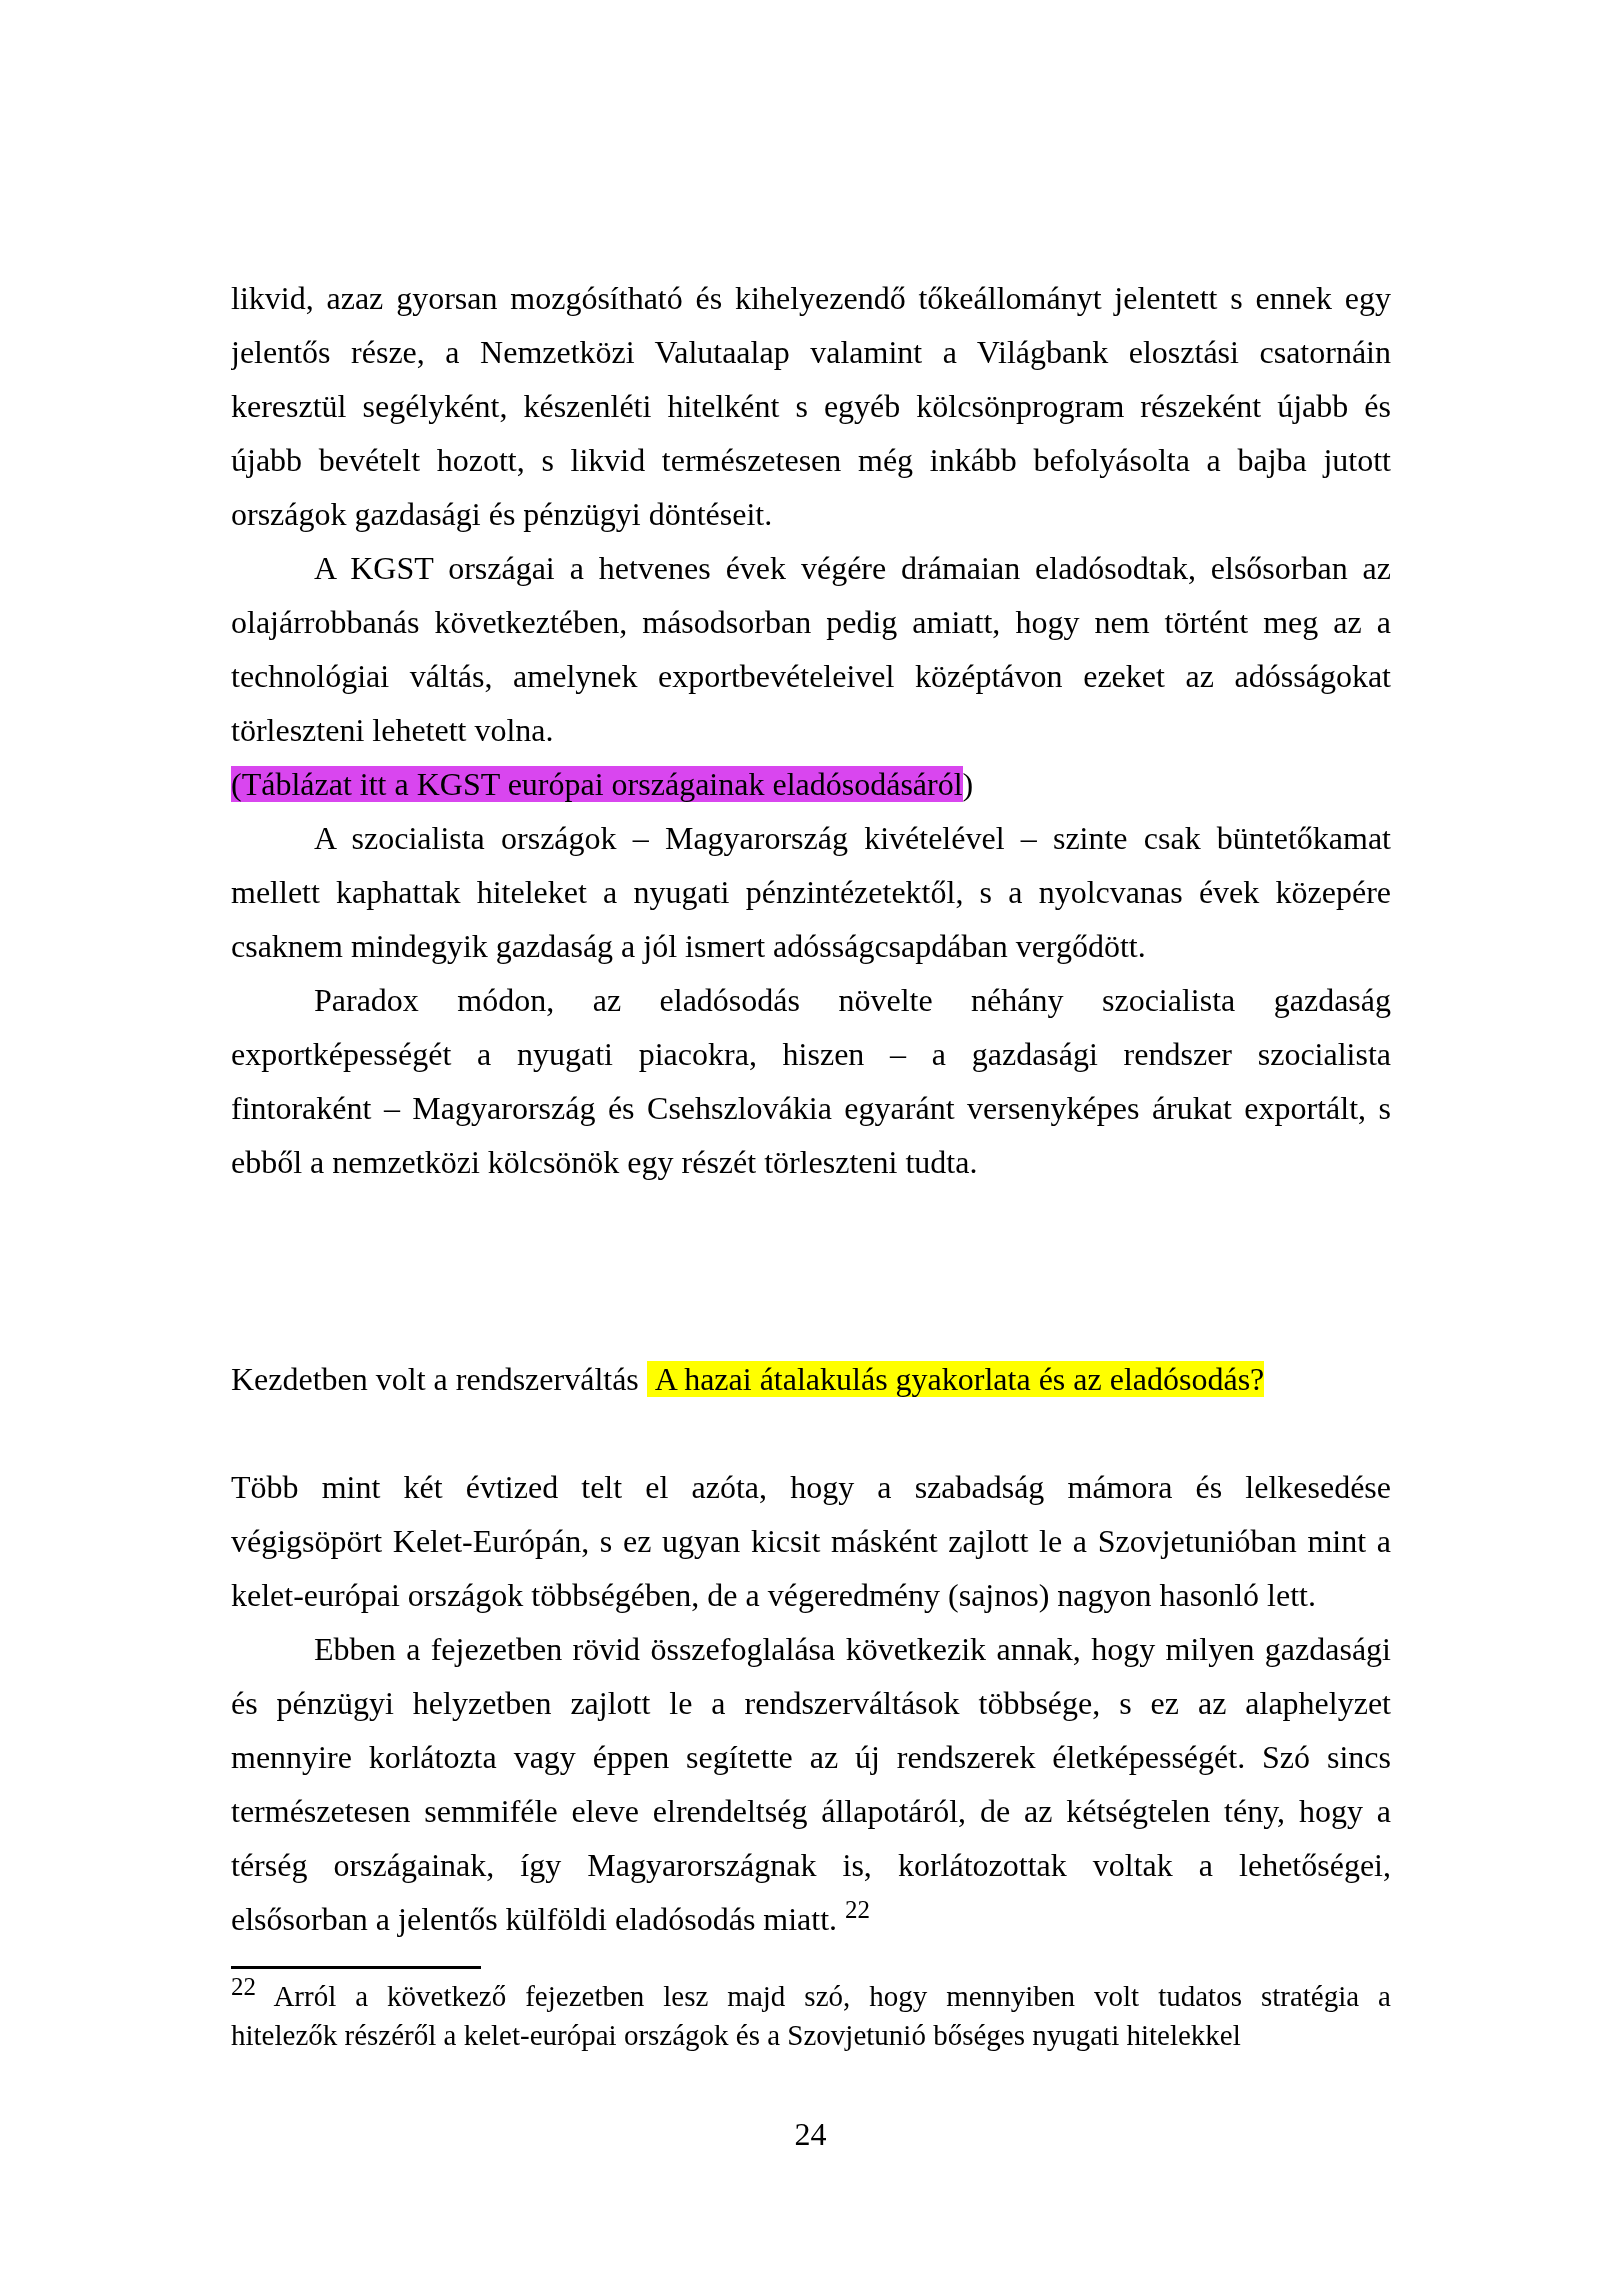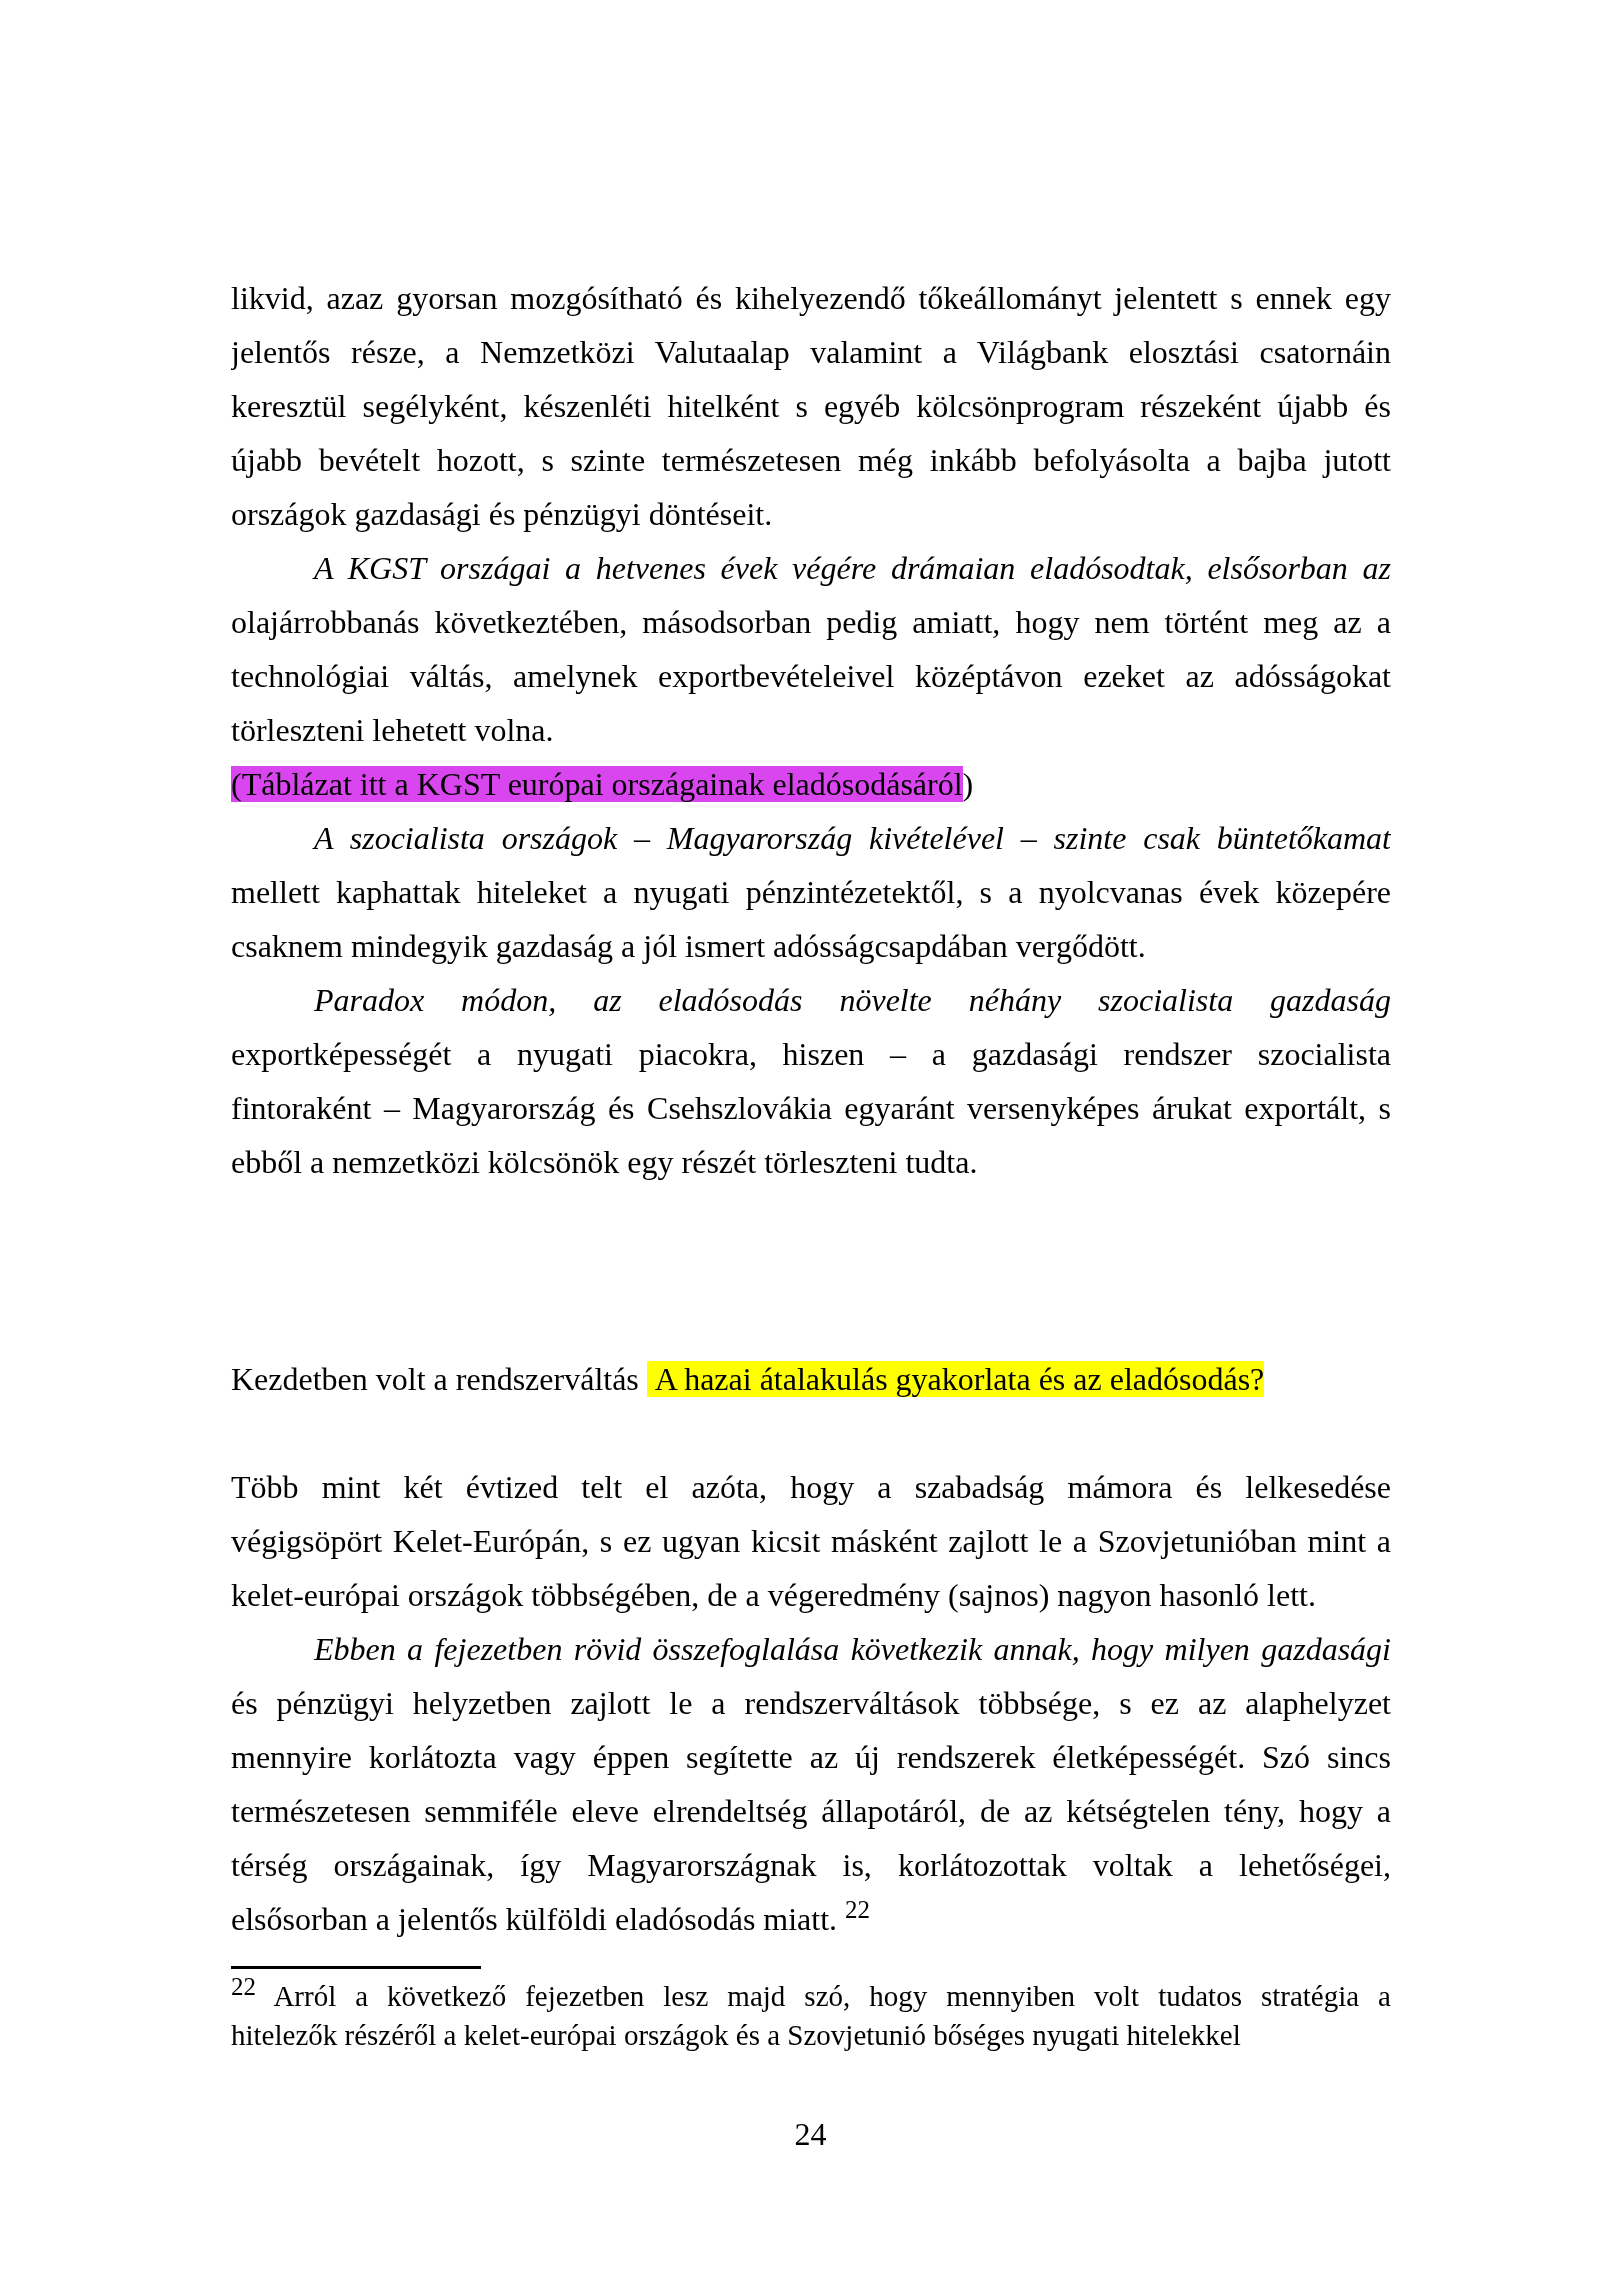--- a/index.html
+++ b/index.html
@@ -31,21 +31,21 @@
     -moz-text-align-last: justify;
     white-space: normal;
     height: 54px;
     overflow: hidden;
   }
   .line.last {
     text-align: left;
     text-align-last: left;
     -moz-text-align-last: left;
   }
-  .line.indent { text-indent: 83px; font-style: italic; }
+  .line.indent { text-indent: 83px; }
   .spacer-3 { height: 163px; }
   .spacer-1 { height: 54px; }
   .hl-magenta { background: #d946ef; }
   .hl-yellow  { background: #ffff00; padding-left: 8px; }
   sup.fnref {
     font-size: 25px;
     line-height: 0;
     vertical-align: super;
   }
   .fn-sep {
@@ -73,21 +73,21 @@
 </head>
 <body>
 
 <div class="page">
   <div class="content">
 
     <div class="para">
       <div class="line">likvid, azaz gyorsan mozgósítható és kihelyezendő tőkeállományt jelentett s ennek egy</div>
       <div class="line">jelentős része, a Nemzetközi Valutaalap valamint a Világbank elosztási csatornáin</div>
       <div class="line">keresztül segélyként, készenléti hitelként s egyéb kölcsönprogram részeként újabb és</div>
-      <div class="line">újabb bevételt hozott, s szinte természetesen még inkább befolyásolta a bajba jutott</div>
+      <div class="line">újabb bevételt hozott, s likvid természetesen még inkább befolyásolta a bajba jutott</div>
       <div class="line last">országok gazdasági és pénzügyi döntéseit.</div>
     </div>
 
     <div class="para">
       <div class="line indent">A KGST országai a hetvenes évek végére drámaian eladósodtak, elsősorban az</div>
       <div class="line">olajárrobbanás következtében, másodsorban pedig amiatt, hogy nem történt meg az a</div>
       <div class="line">technológiai váltás, amelynek exportbevételeivel középtávon ezeket az adósságokat</div>
       <div class="line last">törleszteni lehetett volna.</div>
     </div>
 

